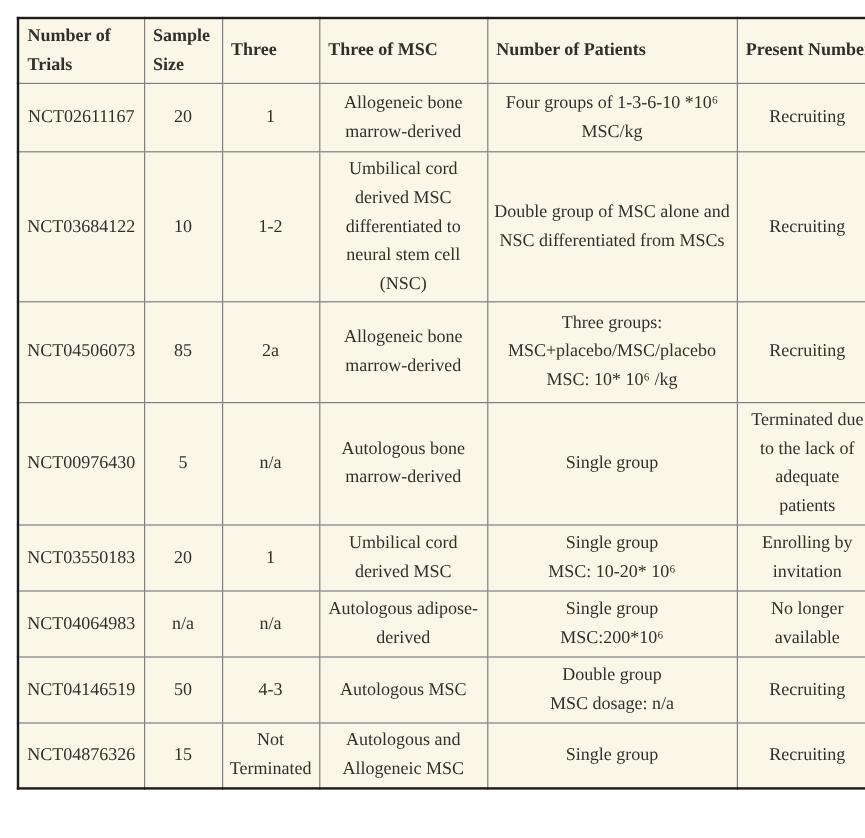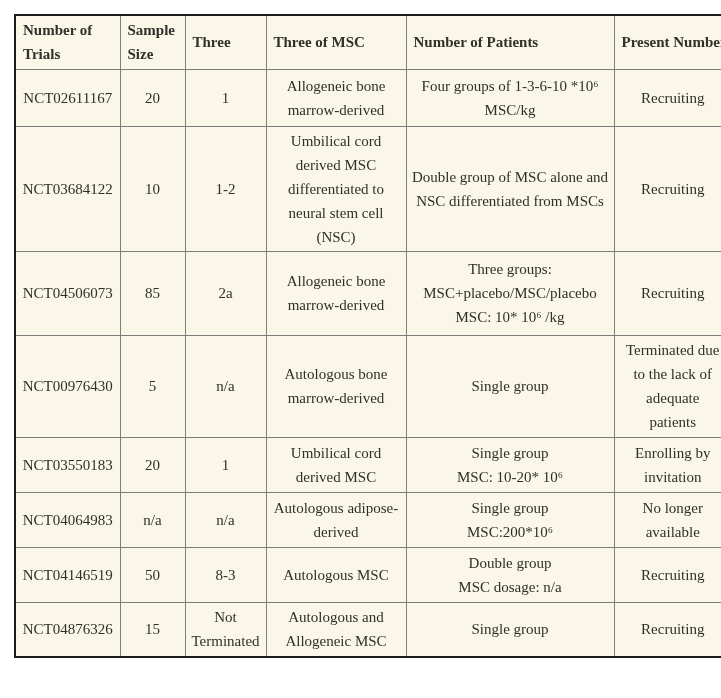--- a/index.html
+++ b/index.html
@@ -141,21 +141,21 @@
       <td>Autologous adipose-
 derived</td>
       <td>Single group
 MSC:200*10⁶</td>
       <td>No longer
 available</td>
     </tr>
     <tr>
       <td>NCT04146519</td>
       <td>50</td>
-      <td>8-3</td>
+      <td>4-3</td>
       <td>Autologous MSC</td>
       <td>Double group
 MSC dosage: n/a</td>
       <td>Recruiting</td>
     </tr>
     <tr>
       <td>NCT04876326</td>
       <td>15</td>
       <td>Not
 Terminated</td>

